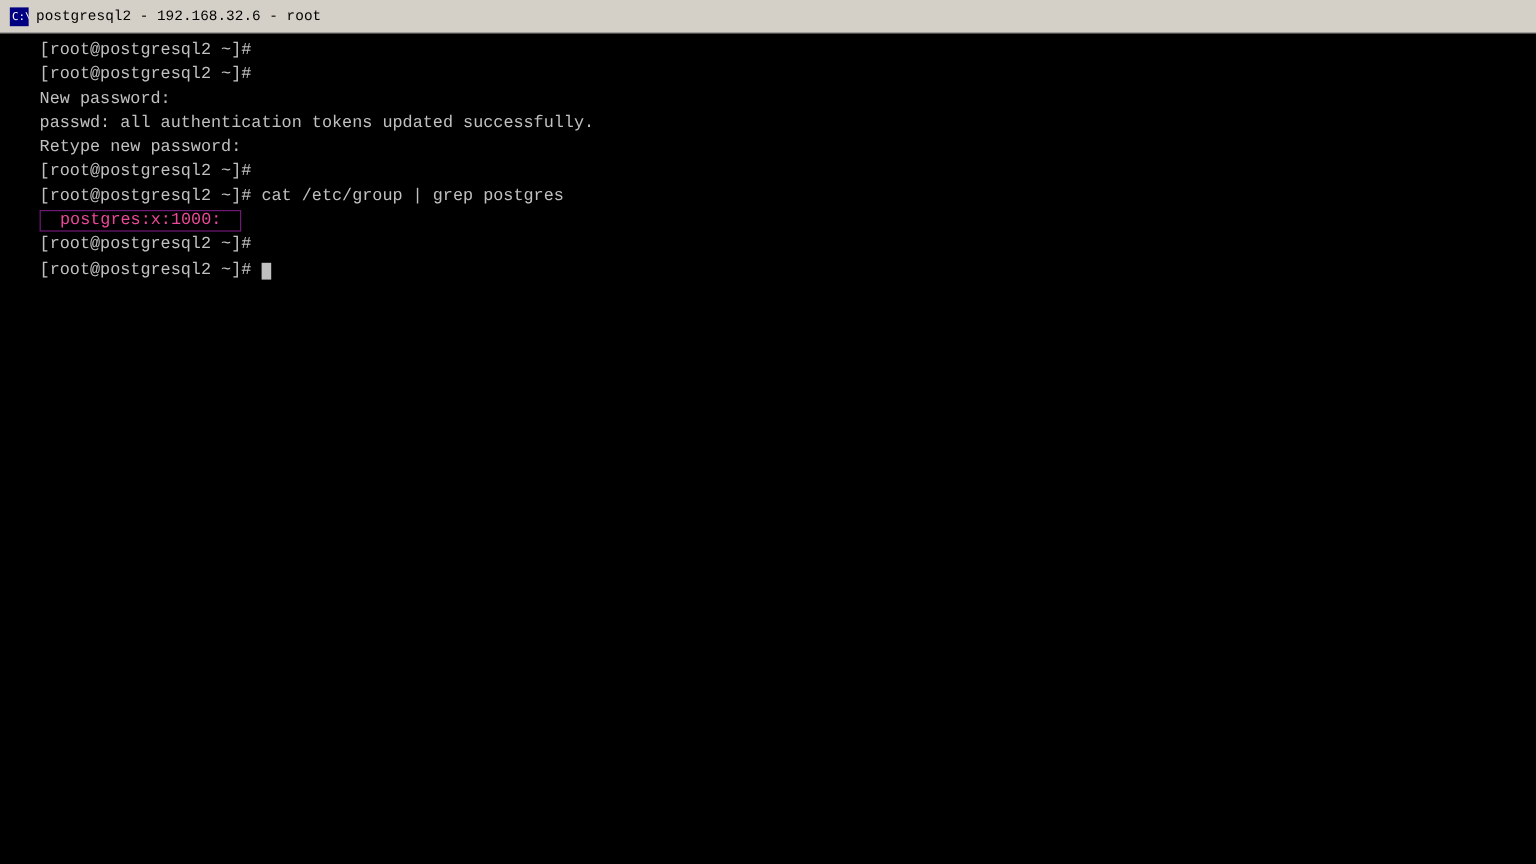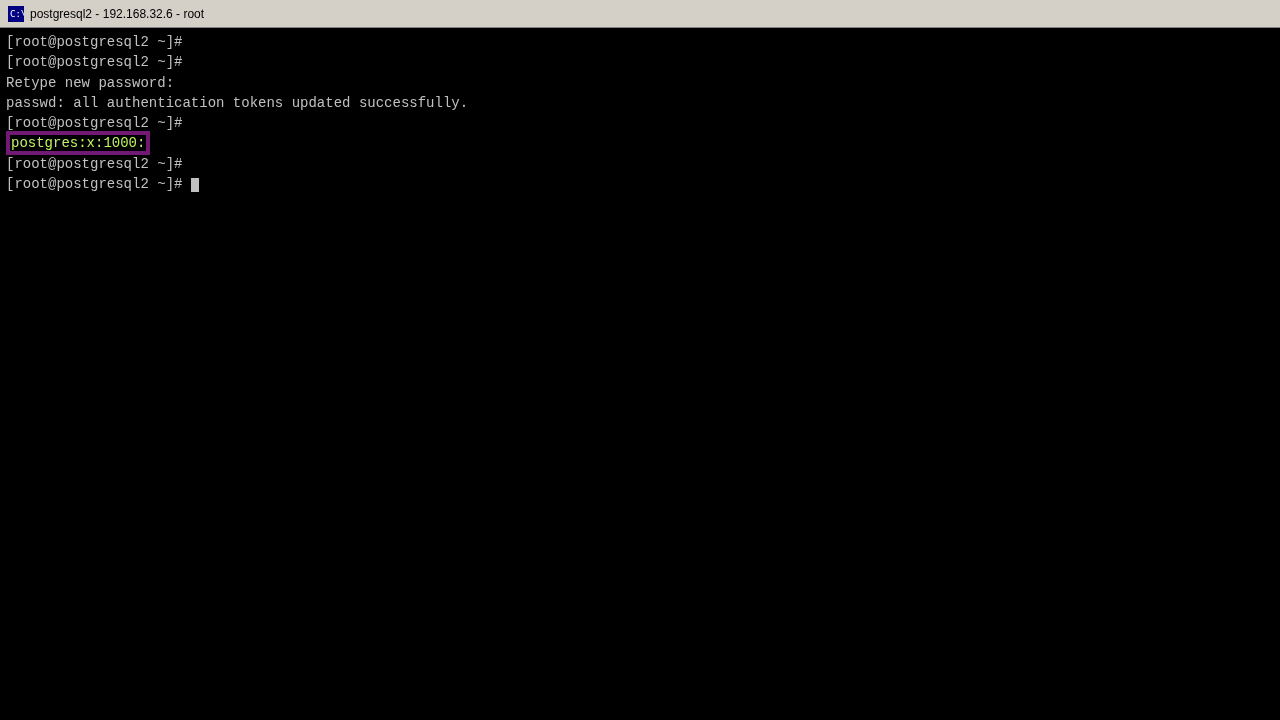--- a/index.html
+++ b/index.html
@@ -29,21 +29,21 @@
 
     .title-bar-icon {
       width: 16px;
       height: 16px;
       display: flex;
       align-items: center;
       justify-content: center;
     }
 
     .title-bar-text {
-      font-family: Liberation Sans, sans-serif;
+      font-family: Liberation Mono, monospace;
       font-size: 12px;
       color: #000;
       text-align: right;
     }
 
     .terminal {
       background: #000;
       color: #c0c0c0;
       padding: 4px 6px;
       height: calc(720px - 28px);
@@ -51,55 +51,58 @@
       font-size: 14px;
       line-height: 1.4;
     }
 
     .line {
       white-space: pre;
       color: #c0c0c0;
     }
 
     .highlighted-text {
-      color: #bef264;
-      border: 4px solid #701a75;
+      color: #ec4899;
+      border: 1px solid #701a75;
       background: #000;
-      padding: 0 1px;
+      padding: 0 16px;
     }
 
     .cursor {
       display: inline-block;
       width: 8px;
       height: 14px;
       background: #c0c0c0;
       vertical-align: text-bottom;
     }
 
     .line-block {
       display: block;
       line-height: 1.45;
+      margin-left: 27px;
     }
   </style>
 </head>
 <body>
 
 <div class="title-bar">
   <div class="title-bar-icon">
     <svg width="16" height="16" viewBox="0 0 16 16">
       <rect width="16" height="16" fill="#000080"></rect>
       <rect x="1" y="2" width="14" height="10" fill="#000080"></rect>
       <text x="2" y="11" font-size="9" fill="white" font-family="monospace">C:\</text>
     </svg>
   </div>
   <span class="title-bar-text">postgresql2 - 192.168.32.6 - root</span>
 </div>
 
 <div class="terminal">
   <span class="line-block line">[root@postgresql2 ~]#</span>
   <span class="line-block line">[root@postgresql2 ~]#</span>
+  <span class="line-block line">New password:</span>
+  <span class="line-block line">passwd: all <span>authentication</span> tokens updated successfully.</span>
   <span class="line-block line">Retype new password:</span>
-  <span class="line-block line">passwd: all <span>authentication</span> tokens updated successfully.</span>
   <span class="line-block line">[root@postgresql2 ~]#</span>
+  <span class="line-block line">[root@postgresql2 ~]# cat /etc/group | grep postgres</span>
   <span class="line-block line"><span class="highlighted-text">postgres:x:1000:</span></span>
   <span class="line-block line">[root@postgresql2 ~]#</span>
   <span class="line-block line">[root@postgresql2 ~]# <span class="cursor"></span></span>
 </div>
 
 </body></html>

